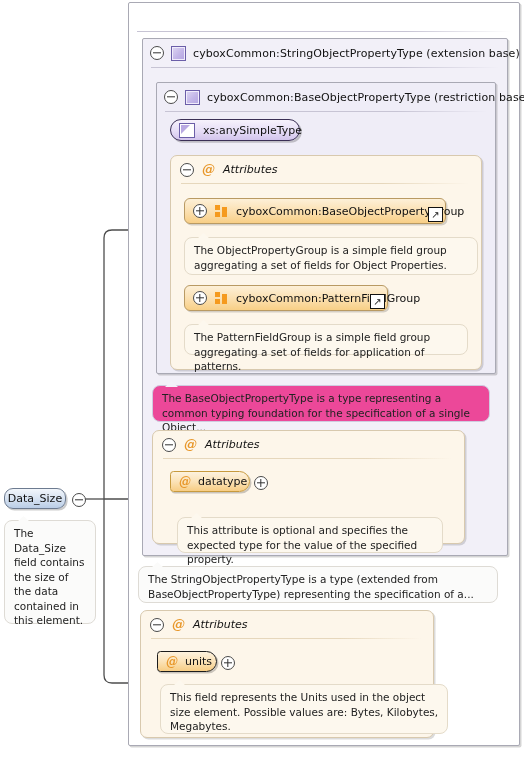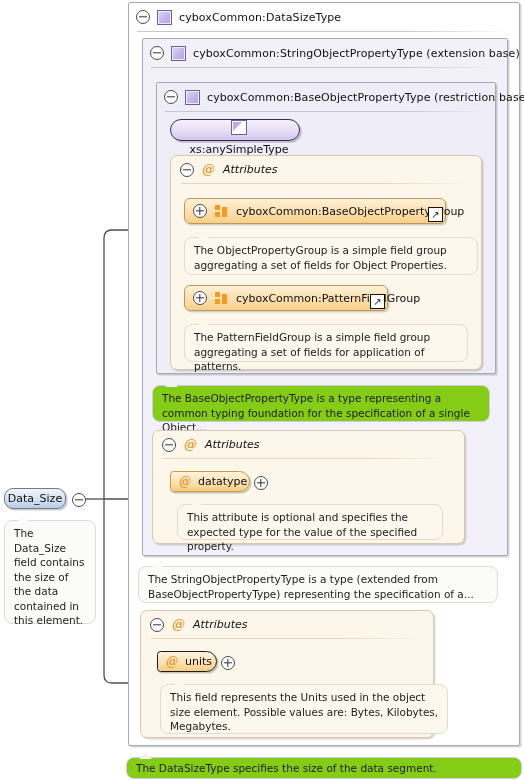--- a/index.html
+++ b/index.html
@@ -122,21 +122,21 @@
   
   .note{
     border:1px solid #ddd9d2;
     background:#fbfaf7;
     border-radius:8px;
     color:#222;
     font-size:10.5px;
     line-height:14.5px;
     padding:5px 8px 4px 9px;
   }
-  .note.purple{background:#84cc16;border-color:#cfcbdf;}
+  .note.purple{background:#ec4899;border-color:#cfcbdf;}
   .note.cream{background:#fdf8ee;border-color:#e4dbc9;}
   .note.plain{background:#fbfbfa;border-color:#dedbd5;}
   .note .tipA{
     position:absolute;top:-5px;left:12px;width:12px;height:6px;
     background:inherit;
     clip-path:polygon(50% 0,100% 100%,0 100%);
     border-left:1px solid transparent;
   }
 
   
@@ -184,25 +184,20 @@
 
       <path d="M 104 238 Q 104 230 112 230 H 152"></path>
 
       <path d="M 104 499 H 152"></path>
 
       <path d="M 104 675 Q 104 683 112 683 H 140"></path>
     </g>
   </svg>
 
   <div class="abs ctype lv0" style="left:128px;top:2px;width:392px;height:744px;">
-    <div class="ctype-head">
-      <span class="tog"></span>
-      <span class="sq-type"></span>
-      <span class="ctype-label">cyboxCommon:DataSizeType</span>
-    </div>
     <div class="ctype-rule"></div>
   </div>
 
   <div class="abs ctype lv1" style="left:142px;top:38px;width:366px;height:518px;">
     <div class="ctype-head">
       <span class="tog"></span>
       <span class="sq-type"></span>
       <span class="ctype-label">cyboxCommon:StringObjectPropertyType (extension base)</span>
     </div>
     <div class="ctype-rule"></div>
@@ -210,21 +205,21 @@
 
   <div class="abs ctype lv2" style="left:156px;top:82px;width:340px;height:292px;">
     <div class="ctype-head">
       <span class="tog"></span>
       <span class="sq-type"></span>
       <span class="ctype-label">cyboxCommon:BaseObjectPropertyType (restriction base)</span>
     </div>
     <div class="ctype-rule"></div>
   </div>
 
-  <div class="abs stype" style="left:170px;top:119px;width:130px;height:22px;flex-direction:column;">
+  <div class="abs stype" style="left:170px;top:119px;width:130px;height:22px;">
     <span class="st-ic"></span>
     <span>xs:anySimpleType</span>
   </div>
 
   <div class="abs attrs" style="left:170px;top:155px;width:312px;height:215px;">
     <div class="attrs-head">
       <span class="tog"></span>
       <span class="at-glyph">@</span>
       <span class="attrs-label">Attributes</span>
     </div>
@@ -253,21 +248,21 @@
     <span class="grp-ic">
       <i></i>
         <i></i>
         <i></i>
         <i></i>
     </span>
     <span class="grp-label">cyboxCommon:PatternFieldGroup</span>
     <span class="ext-arrow">↗</span>
   </div>
 
-  <div class="abs note cream" style="left:184px;top:324px;width:284px;height:38px;">
+  <div class="abs note cream" style="left:184px;top:324px;width:284px;height:31px;">
     <span class="tipA" style="background:#fdf8ee;"></span>
     <span>The PatternFieldGroup is a simple field group aggregating a set of fields for application of patterns.</span>
   </div>
 
   <div class="abs note purple" style="left:152px;top:385px;width:338px;height:37px;">
     <span class="tipA" style="background:#f3f1f9;"></span>
     <span>The BaseObjectPropertyType is a type representing a common typing foundation for the specification of a single Object...</span>
   </div>
 
   <div class="abs attrs" style="left:152px;top:430px;width:313px;height:114px;">
@@ -280,21 +275,21 @@
   </div>
 
   <div class="abs attrpill" style="left:170px;top:471px;width:80px;height:21px;">
     <span class="at-glyph" style="font-size:12px;">@</span>
     <span>datatype</span>
   </div>
   <div class="abs" style="left:254px;top:476px;">
     <span class="tog plus"></span>
   </div>
 
-  <div class="abs note cream" style="left:177px;top:504px;width:266px;height:36px;">
+  <div class="abs note cream" style="left:177px;top:517px;width:266px;height:36px;">
     <span class="tipA" style="background:#fdf8ee;"></span>
     <span>This attribute is optional and specifies the expected type for the value of the specified property.</span>
   </div>
 
   <div class="abs note plain" style="left:138px;top:566px;width:360px;height:37px;">
     <span class="tipA" style="background:#fbfbfa;"></span>
     <span>The StringObjectPropertyType is a type (extended from BaseObjectPropertyType) representing the specification of a...</span>
   </div>
 
   <div class="abs attrs" style="left:140px;top:610px;width:294px;height:128px;">
@@ -312,24 +307,20 @@
   </div>
   <div class="abs" style="left:221px;top:656px;">
     <span class="tog plus"></span>
   </div>
 
   <div class="abs note cream" style="left:160px;top:684px;width:288px;height:50px;">
     <span class="tipA" style="background:#fdf8ee;"></span>
     <span>This field represents the Units used in the object size element. Possible values are: Bytes, Kilobytes, Megabytes.</span>
   </div>
 
-  <div class="abs note purple" style="left:126px;top:757px;width:396px;height:22px;padding-top:3px;">
-    <span class="tipA" style="background:#f3f1f9;"></span>
-    <span>The DataSizeType specifies the size of the data segment.</span>
-  </div>
 
   <div class="abs elem" style="left:4px;top:488px;width:62px;height:21px;text-align:center;">
     <span>Data_Size</span>
   </div>
   <div class="abs" style="left:72px;top:493px;">
     <span class="tog"></span>
   </div>
 
   <div class="abs note plain" style="left:4px;top:520px;width:92px;height:104px;">
     <span class="tipA" style="background:#fbfbfa;"></span>

